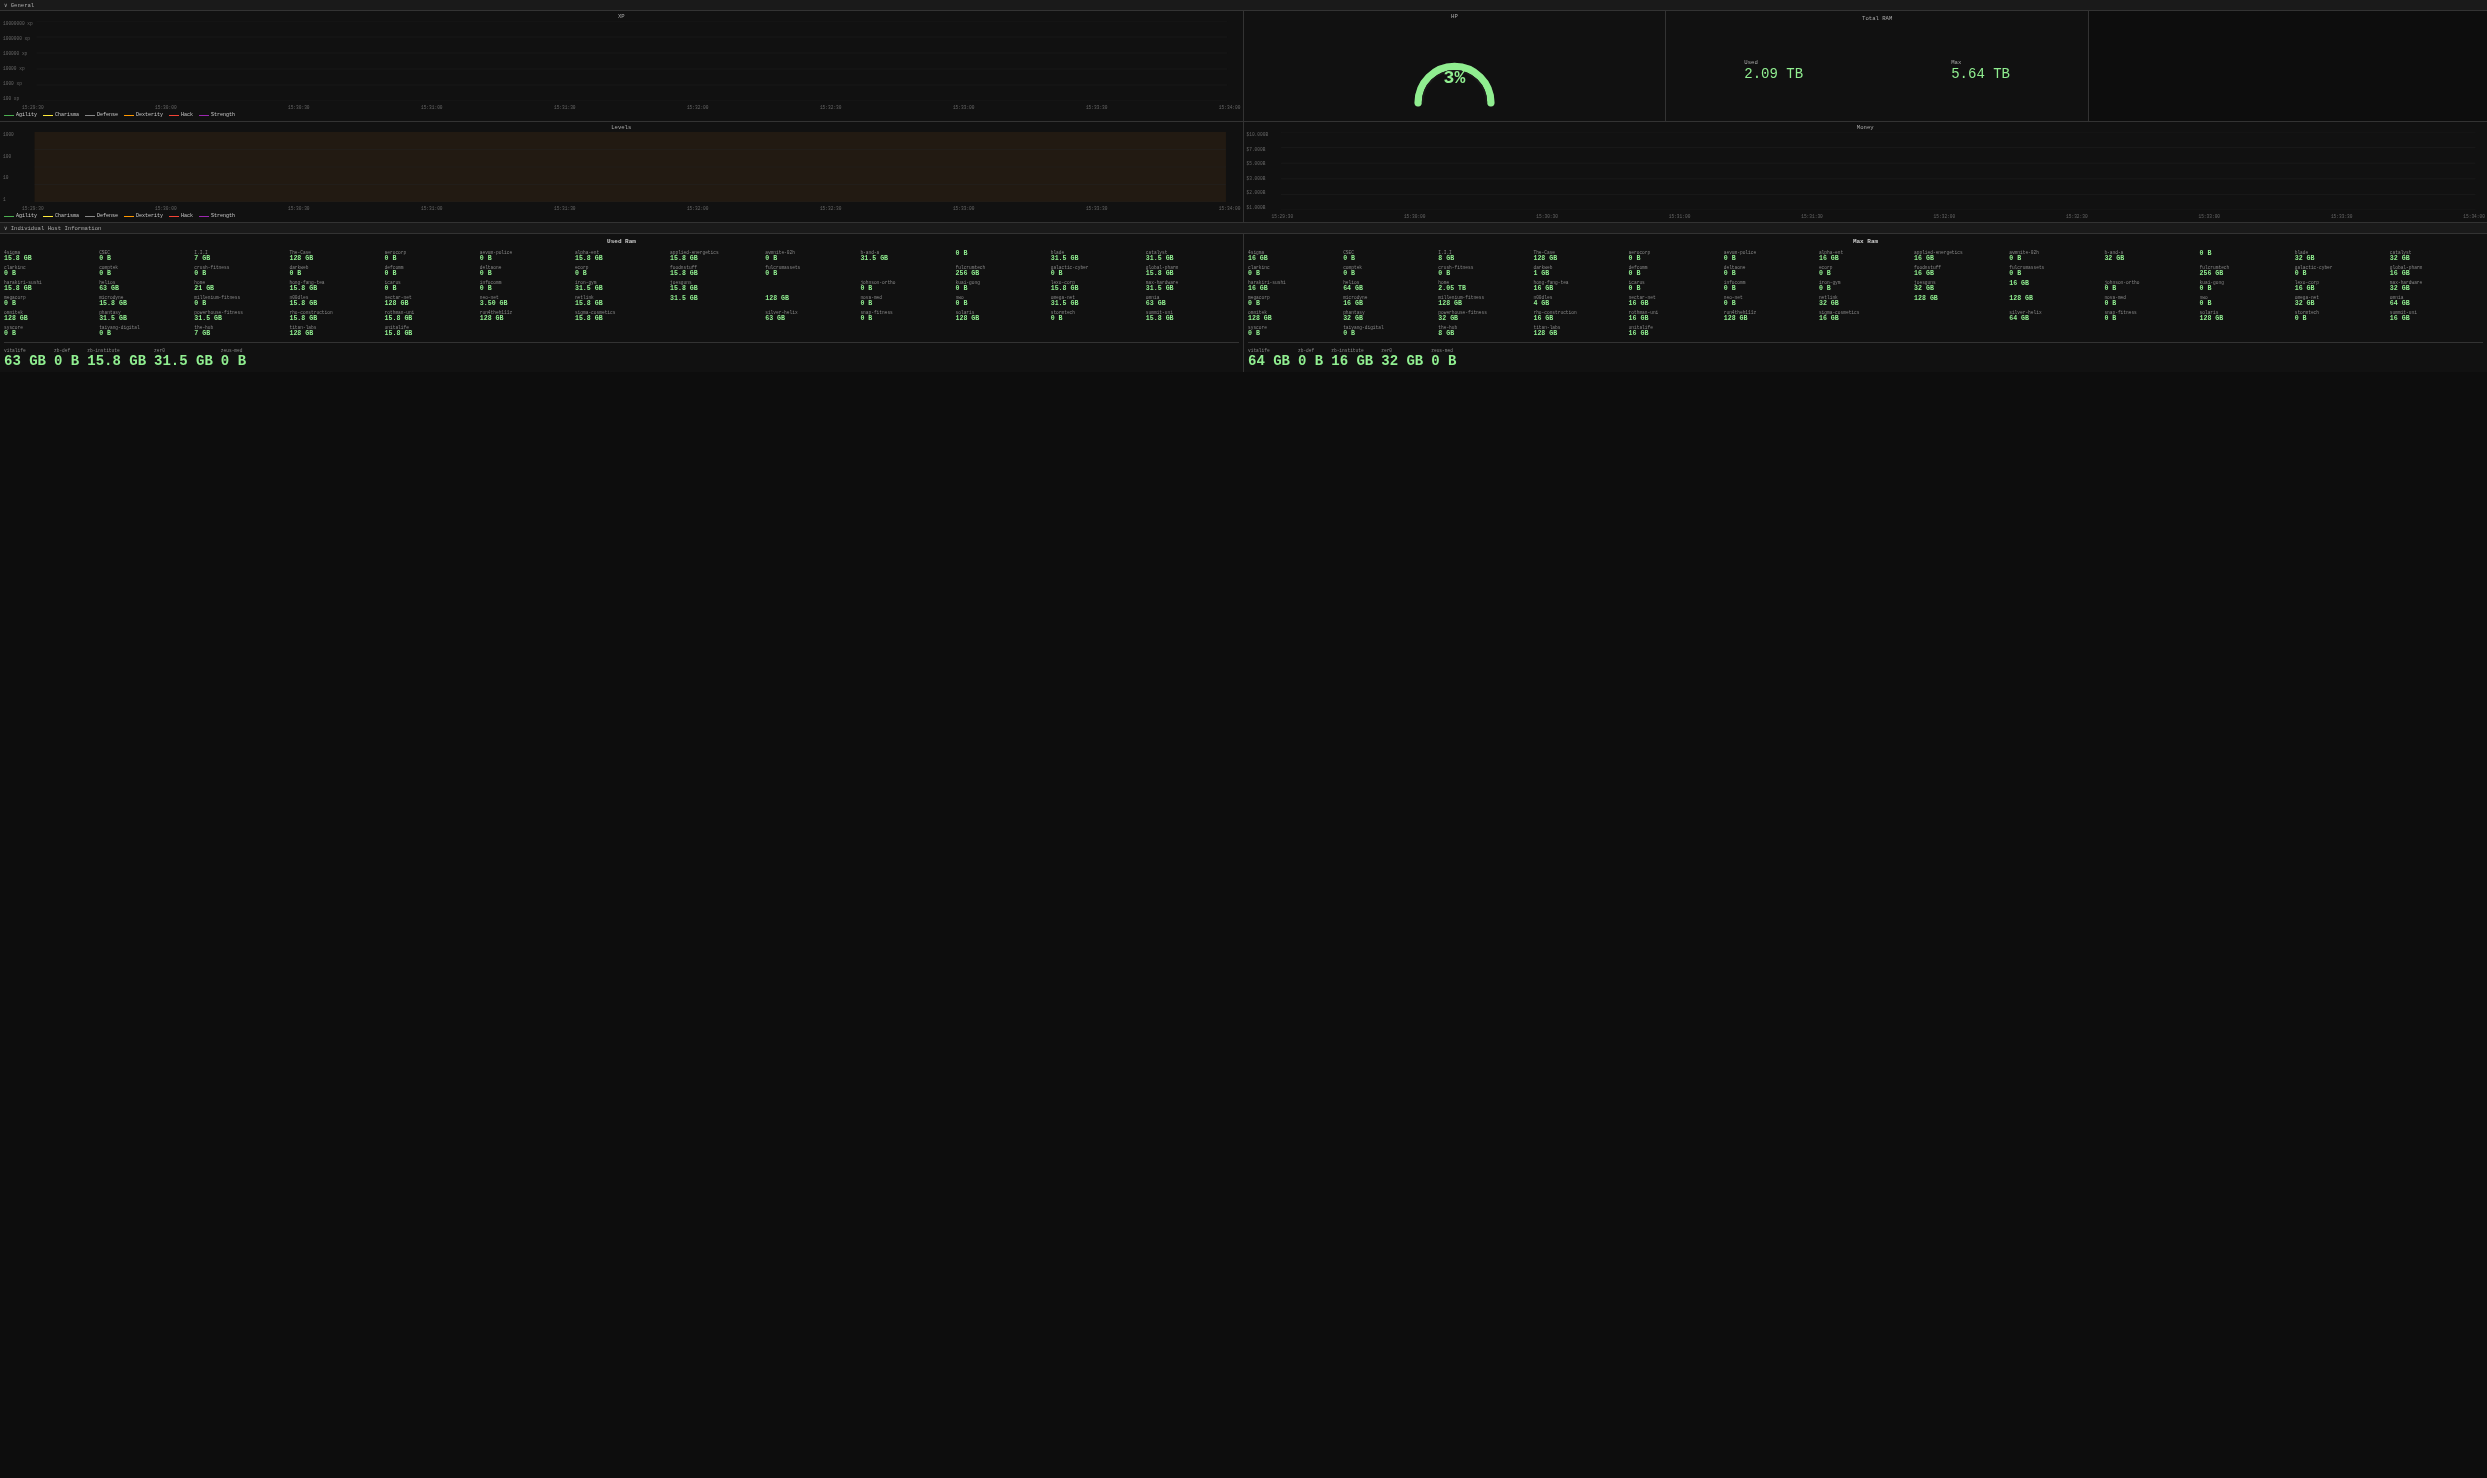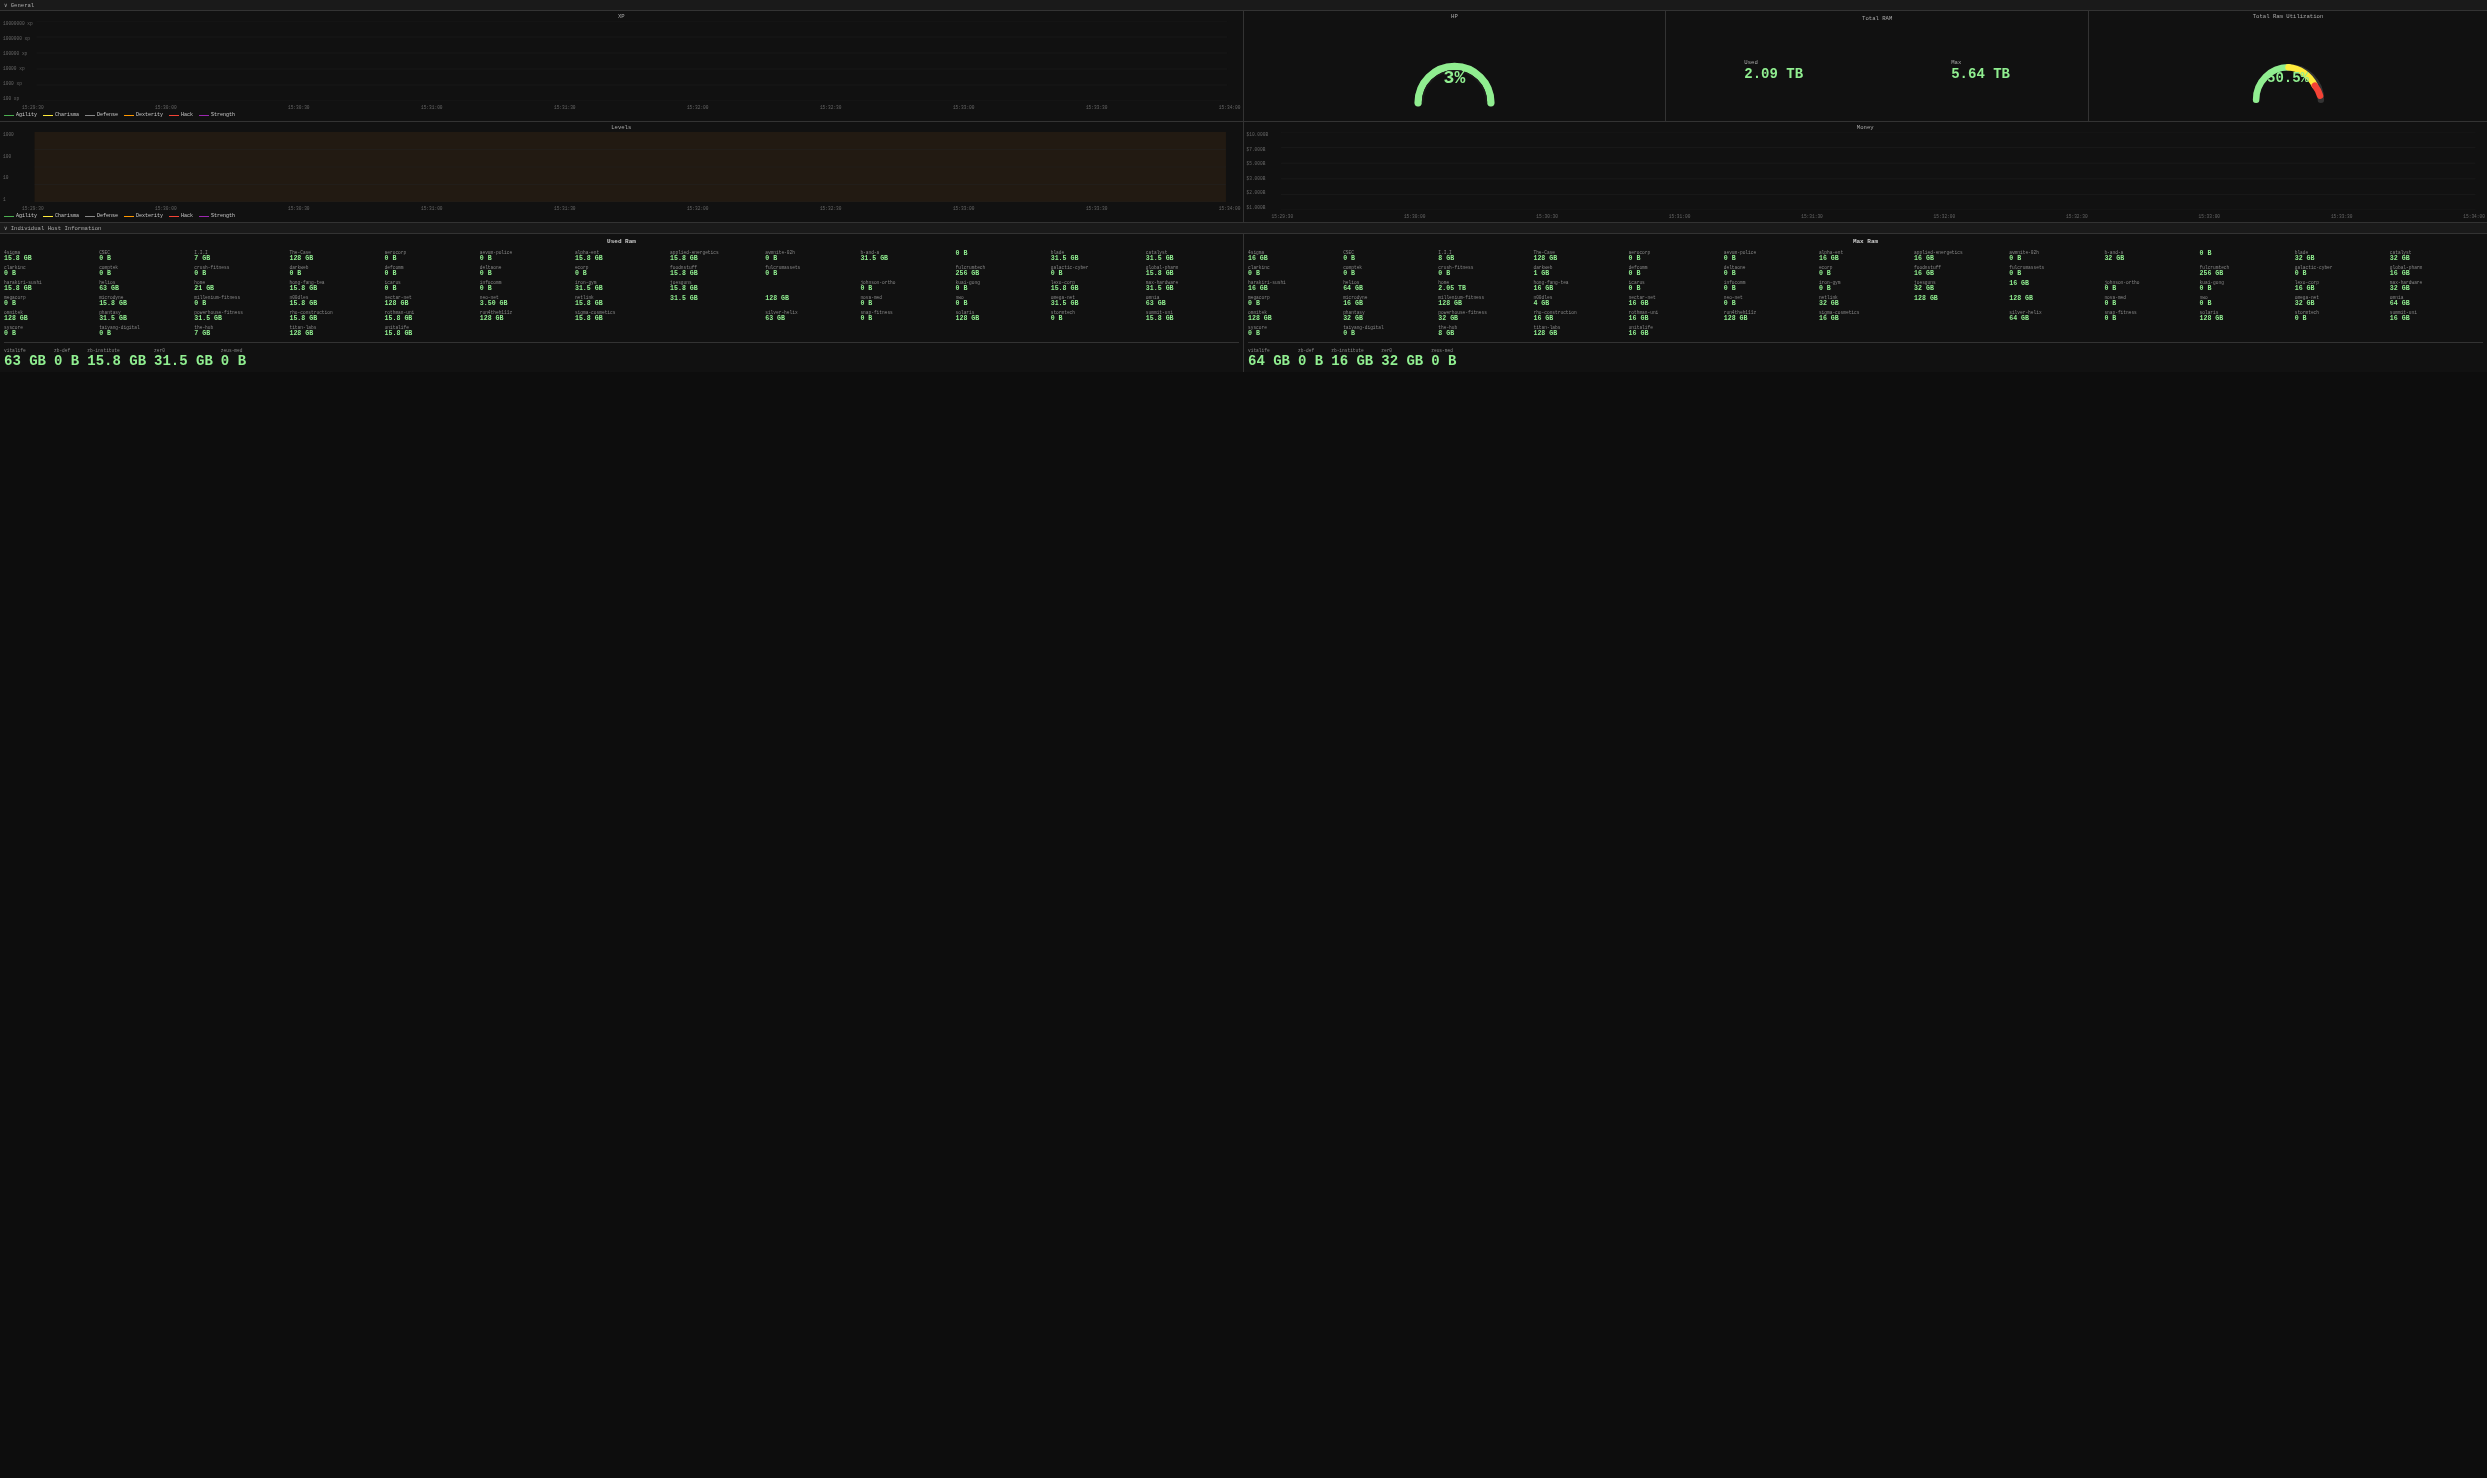--- a/index.html
+++ b/index.html
@@ -178,21 +178,21 @@
       width: 100%;
     }
     .gauge-value {
       font-size: 16px;
       font-weight: bold;
       color: #90ee90;
       margin-top: -15px;
     }
     
     .ram-label { color: #aaa; font-size: 5.6px; }
-    .ram-value { color: #90ee90; font-size: 14px; font-weight: bold; }
+    .ram-value { color: #90ee90; font-size: 14px; font-weight: normal; }
     .ram-row {
       display: flex;
       justify-content: space-around;
       flex: 1;
       align-items: center;
     }
     .ram-col { display: flex; flex-direction: column; align-items: flex-start; }
     .y-axis-labels {
       position: absolute;
       left: 1px;
@@ -326,36 +326,20 @@
           <span class="ram-label">Used</span>
           <span class="ram-value">2.09 TB</span>
         </div>
         <div class="ram-col">
           <span class="ram-label">Max</span>
           <span class="ram-value">5.64 TB</span>
         </div>
       </div>
     </div>
 
-    <div class="ram-util-panel">
-      <div class="chart-title">Total Ram Utilization</div>
-      <div class="gauge-container">
-        <svg viewBox="0 0 200 120" width="81" height="51">
-
-          <path d="M 20 110 A 80 80 0 0 1 180 110" fill="none" stroke="#333" stroke-width="16" stroke-linecap="round"></path>
-
-          <path d="M 20 110 A 80 80 0 0 1 100 30" fill="none" stroke="#90ee90" stroke-width="16" stroke-linecap="round"></path>
-
-          <path d="M 100 30 A 80 80 0 0 1 165 75" fill="none" stroke="#ffeb3b" stroke-width="16" stroke-linecap="round"></path>
-
-          <path d="M 165 75 A 80 80 0 0 1 178 100" fill="none" stroke="#f44336" stroke-width="16" stroke-linecap="round"></path>
-        </svg>
-        <div style="margin-top:-35px;font-size:14px;color:#90ee90;font-weight:bold;text-align:center;">50.5%</div>
-      </div>
-    </div>
   </div>
 
   <div class="mid-row">
 
     <div class="levels-panel">
       <div class="chart-title">Levels</div>
       <div class="chart-area">
         <div class="y-axis-labels">
           <span>1000</span>
           <span>100</span>

